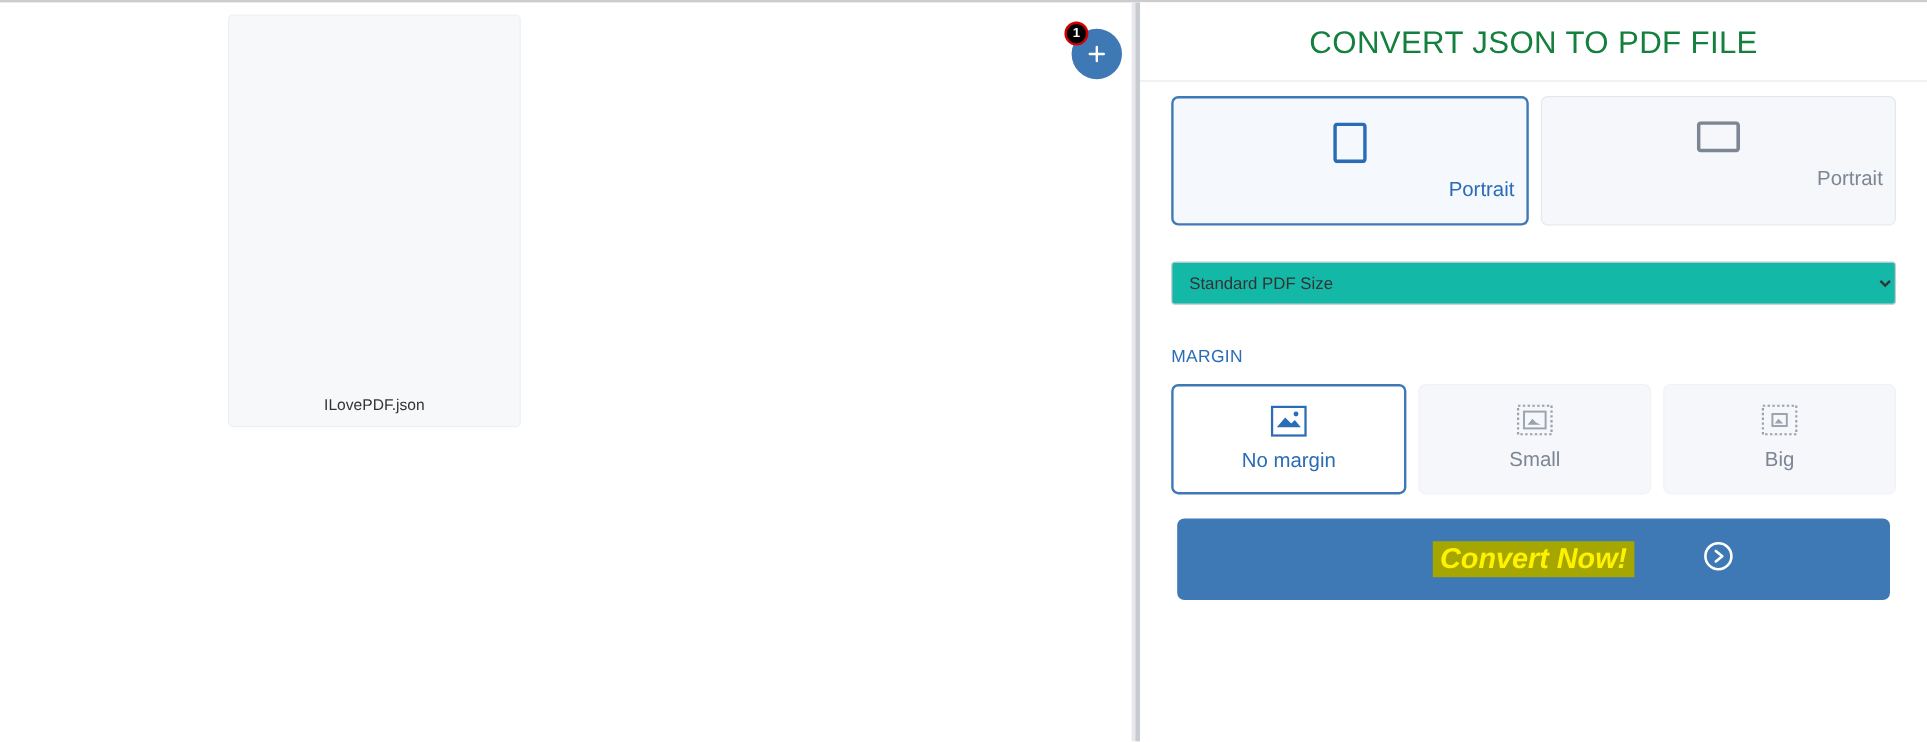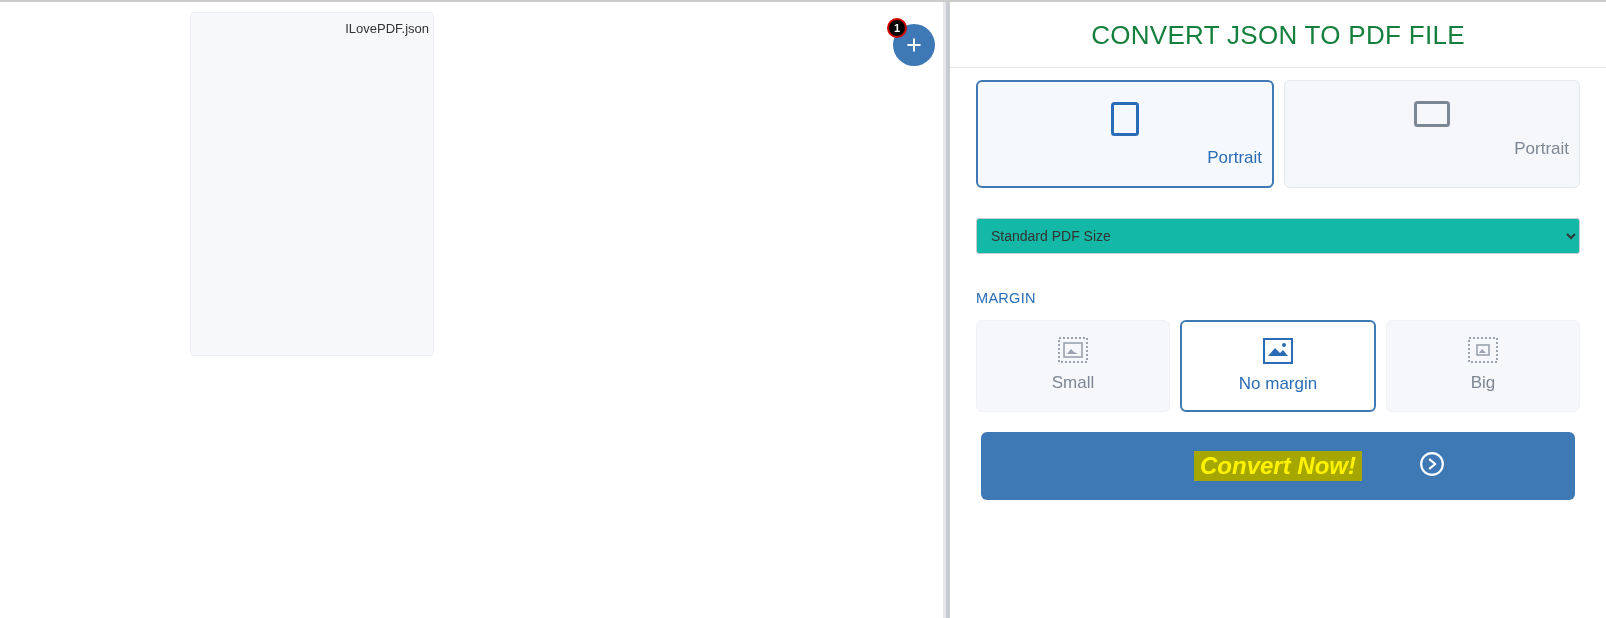--- a/index.html
+++ b/index.html
@@ -1,19 +1,19 @@
 <!DOCTYPE html>
 <html><head>
 <meta charset="utf-8">
 <style>
   * { box-sizing: border-box; margin: 0; padding: 0; }
   html, body { width: 1606px; height: 618px; font-family: "Segoe UI", Arial, sans-serif; background:#fff; }
   .app { display:flex; width:100%; height:100%; border-top:2px solid #ccc; }
   .left { flex:1; position:relative; padding:10px 0 0 190px; }
-  .thumb { width:244px; height:344px; background:#f7f8fa; border:1px solid #eceff4; border-radius:4px; display:flex; flex-direction:row; }
+  .thumb { width:244px; height:344px; background:#f7f8fa; border:1px solid #eceff4; border-radius:4px; display:flex; flex-direction:column; }
   .thumb-page { flex:1; }
   .thumb-name { text-align:center; font-size:13px; color:#333; padding:8px 4px 10px; }
   .add-btn { position:absolute; top:22px; left:893px; width:42px; height:42px; border-radius:50%; background:#3f79b5; display:flex; align-items:center; justify-content:center; cursor:pointer; }
   .add-btn svg { width:20px; height:20px; }
   .add-badge { position:absolute; top:-6px; left:-6px; width:20px; height:20px; border-radius:50%; background:#000; border:2px solid #d40000; color:#fff; font-size:11px; font-weight:700; display:flex; align-items:center; justify-content:center; }
   .panel { width:660px; height:100%; border-left:4px solid #c8ccd0; display:flex; flex-direction:column; background:#fff; position:relative;}
   .panel::before{content:"";position:absolute;left:-7px;top:0;bottom:0;width:3px;background:#e6e8eb;}
   .panel-title { text-align:center; font-size:26px; font-weight:500; color:#15803d; padding:18px 0 16px; border-bottom:1px solid #e6e8eb; letter-spacing:.3px;}
   .panel-body { flex:1; overflow:auto; padding:12px 26px 0 26px; }
   .section-label { color:#2a6cb5; font-size:14.5px; font-weight:500; letter-spacing:.3px; margin:6px 0 14px; }
@@ -77,39 +77,39 @@
       </div>
 
       <div class="spacer24"></div>
       <select class="size-select">
         <option>Standard PDF Size</option>
       </select>
 
       <div class="spacer24"></div>
       <div class="section-label">MARGIN</div>
       <div class="margin-cards">
+        <div class="mcard selected">
+          <span class="icon-box">
+            <svg width="30" height="26" viewBox="0 0 30 26">
+                <rect x="1" y="1" width="28" height="24" fill="none" stroke="#2a6cb5" stroke-width="2"></rect>
+                <polygon points="5,18 12,10 17,15 20,12 25,18" fill="#2a6cb5"></polygon>
+                <circle cx="21" cy="7" r="2" fill="#2a6cb5"></circle>
+              </svg>
+          </span>
+          <div class="cap">No margin</div>
+        </div>
         <div class="mcard">
           <span class="icon-box">
             <svg width="30" height="26" viewBox="0 0 30 26">
                 <rect x="1" y="1" width="28" height="24" fill="none" stroke="#9aa2ad" stroke-width="2" stroke-dasharray="2 2"></rect>
                 <rect x="6" y="6" width="18" height="14" fill="none" stroke="#9aa2ad" stroke-width="1.6"></rect>
                 <polygon points="9,17 13,12 16,15 20,17" fill="#9aa2ad"></polygon>
               </svg>
           </span>
           <div class="cap">Small</div>
-        </div>
-        <div class="mcard selected">
-          <span class="icon-box">
-            <svg width="30" height="26" viewBox="0 0 30 26">
-                <rect x="1" y="1" width="28" height="24" fill="none" stroke="#2a6cb5" stroke-width="2"></rect>
-                <polygon points="5,18 12,10 17,15 20,12 25,18" fill="#2a6cb5"></polygon>
-                <circle cx="21" cy="7" r="2" fill="#2a6cb5"></circle>
-              </svg>
-          </span>
-          <div class="cap">No margin</div>
         </div>
         <div class="mcard">
           <span class="icon-box">
             <svg width="30" height="26" viewBox="0 0 30 26">
                 <rect x="1" y="1" width="28" height="24" fill="none" stroke="#9aa2ad" stroke-width="2" stroke-dasharray="2 2"></rect>
                 <rect x="9" y="8" width="12" height="10" fill="none" stroke="#9aa2ad" stroke-width="1.6"></rect>
                 <polygon points="11,16 14,12 18,16" fill="#9aa2ad"></polygon>
               </svg>
           </span>
           <div class="cap">Big</div>

